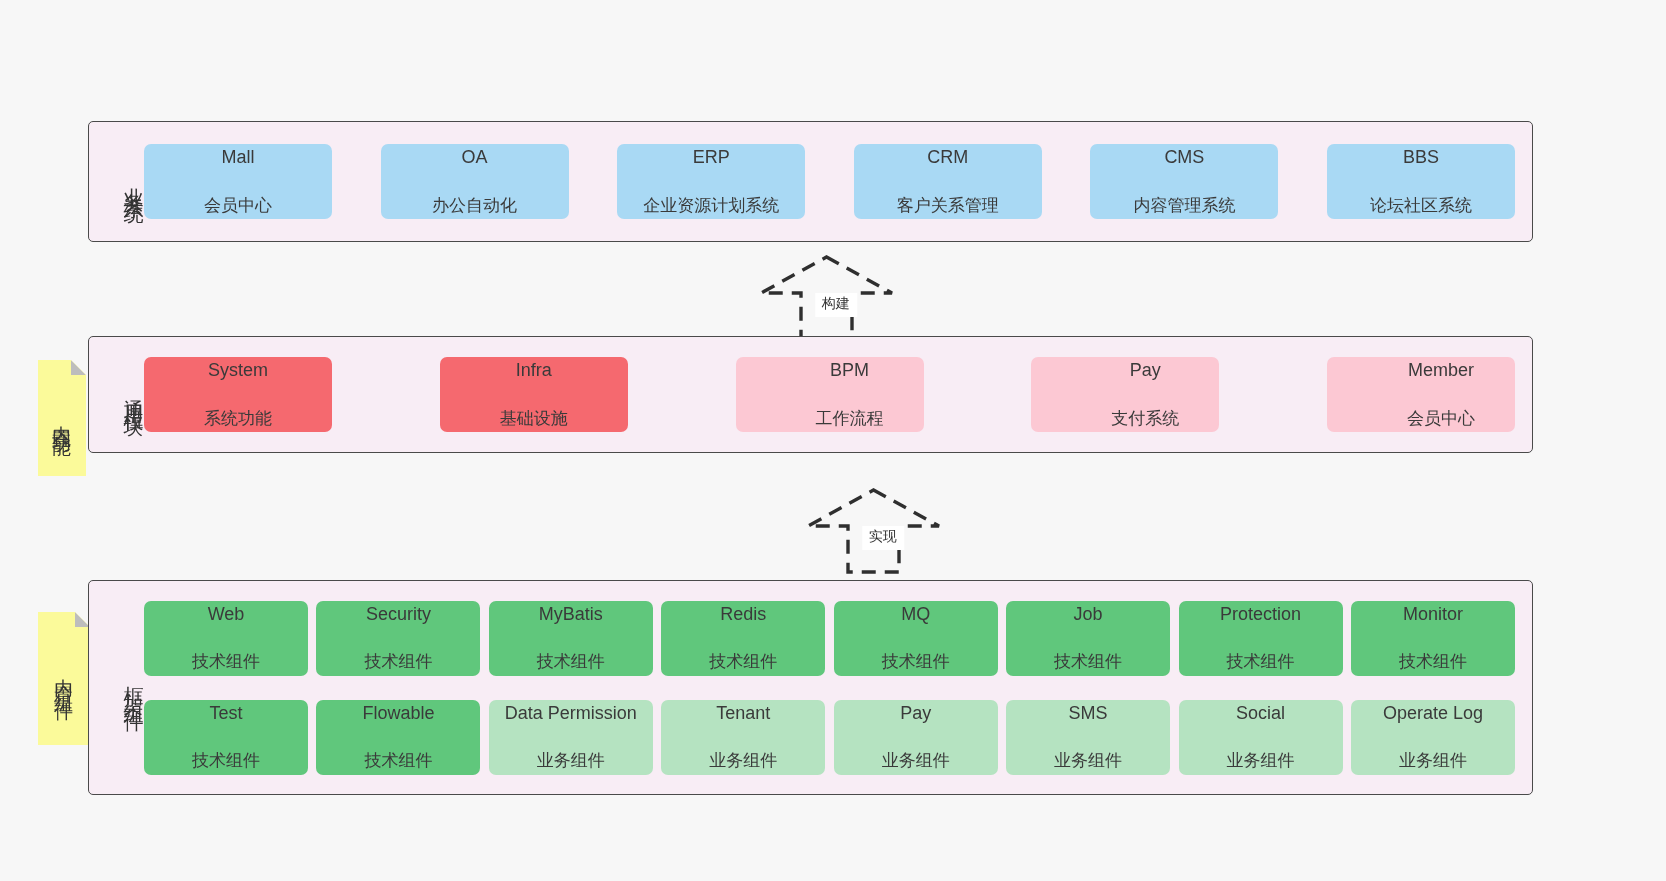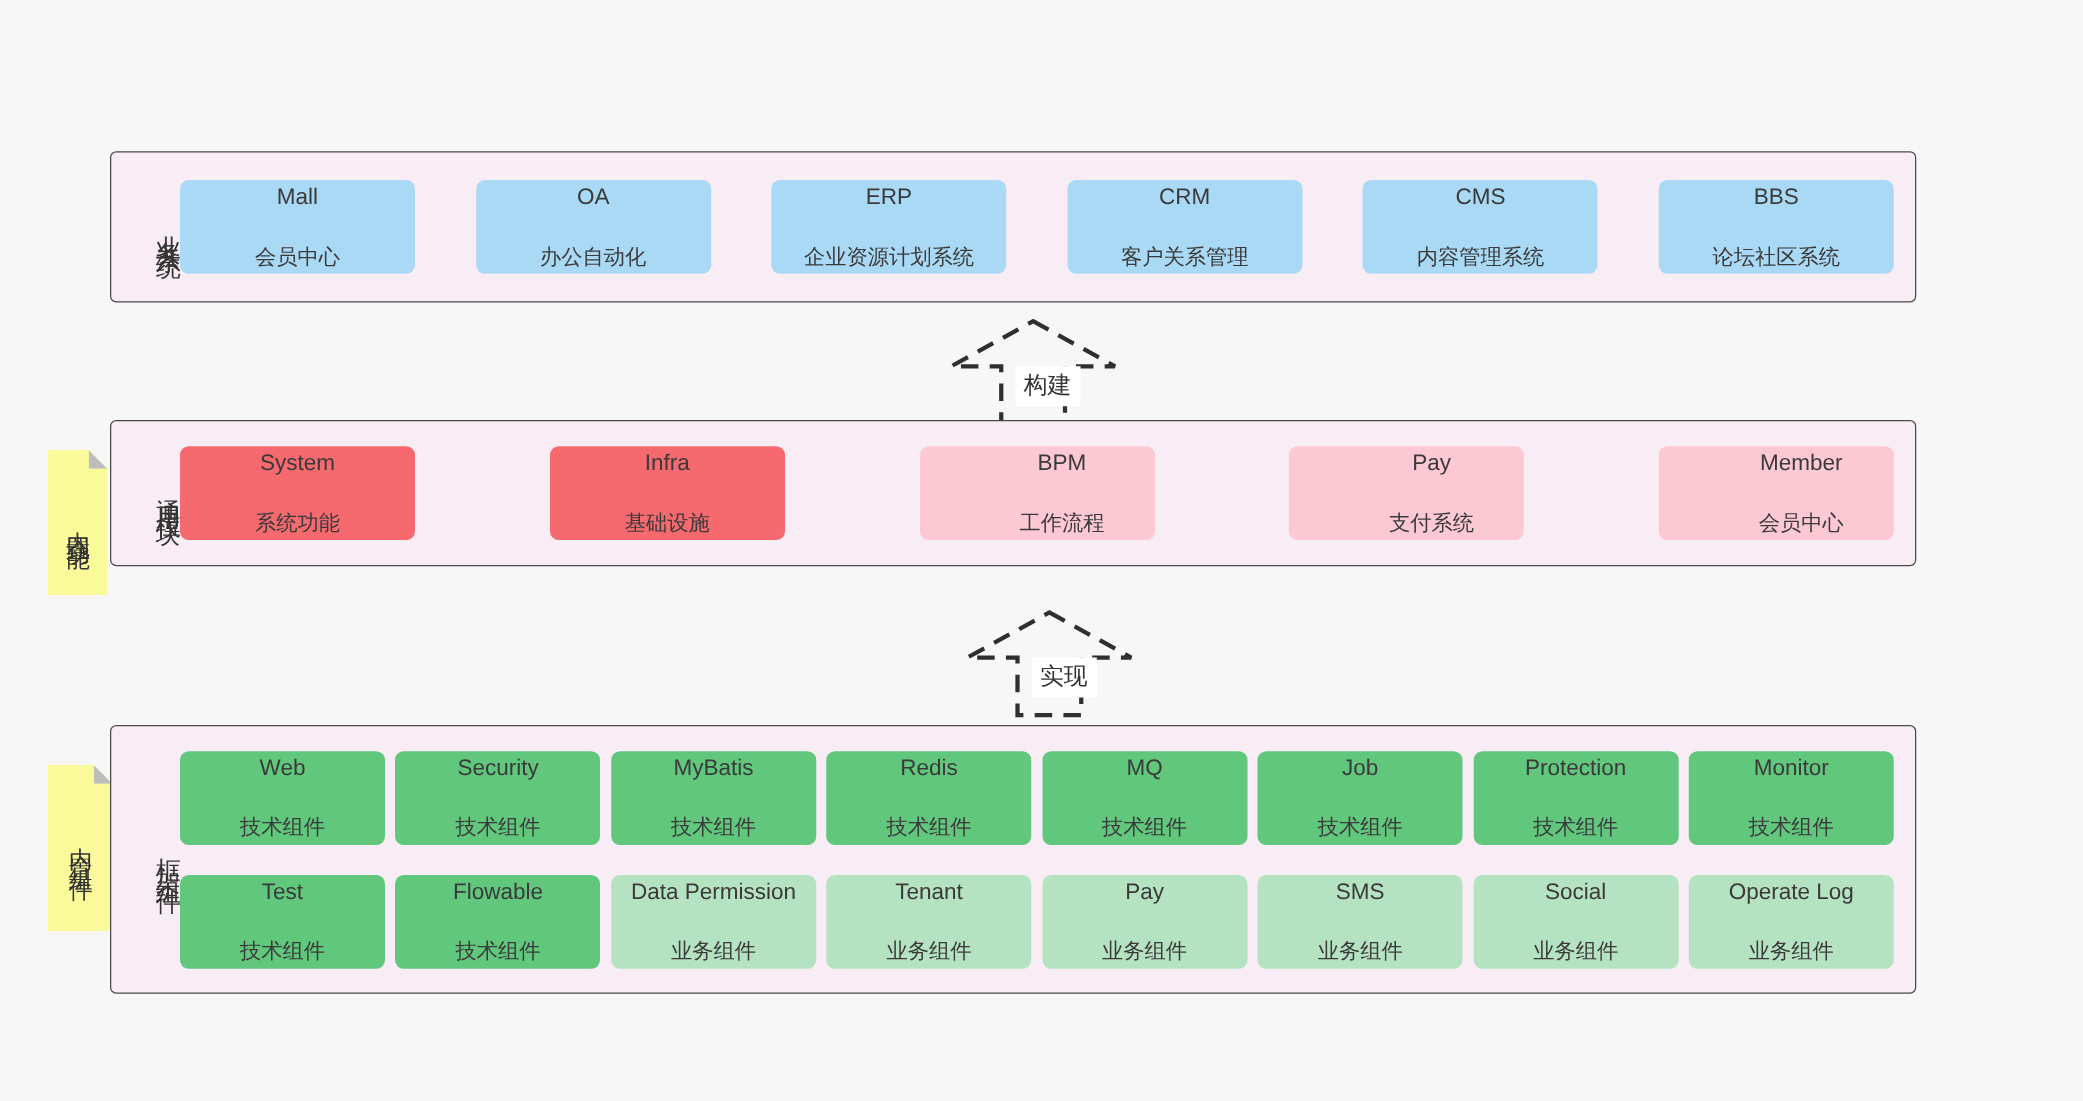--- a/index.html
+++ b/index.html
@@ -88,29 +88,29 @@
     font-size:19px;
     color:#333;
     letter-spacing:4px;
     line-height:1;
   }
   .sticky-2 .sticky-label { letter-spacing:8px; }
 
   
   .arrow { position:absolute; width:137px; height:88px; }
   .arrow-1 { left:758px; top:254px; }
-  .arrow-2 { left:771px; top:487px; }
+  .arrow-2 { left:805px; top:487px; }
   .arrow svg { position:absolute; inset:0; overflow:visible; }
   .arrow-label {
     position:absolute;
     left:50%; top:44%;
     transform:translateX(-28%);
     background:#ffffff;
     padding:2px 7px 4px;
-    font-size:19px;
+    font-size:14px;
     color:#333;
     white-space:nowrap;
   }
 </style>
 </head>
 <body>
 
 <div class="canvas">
 
   <div class="panel panel-a">

